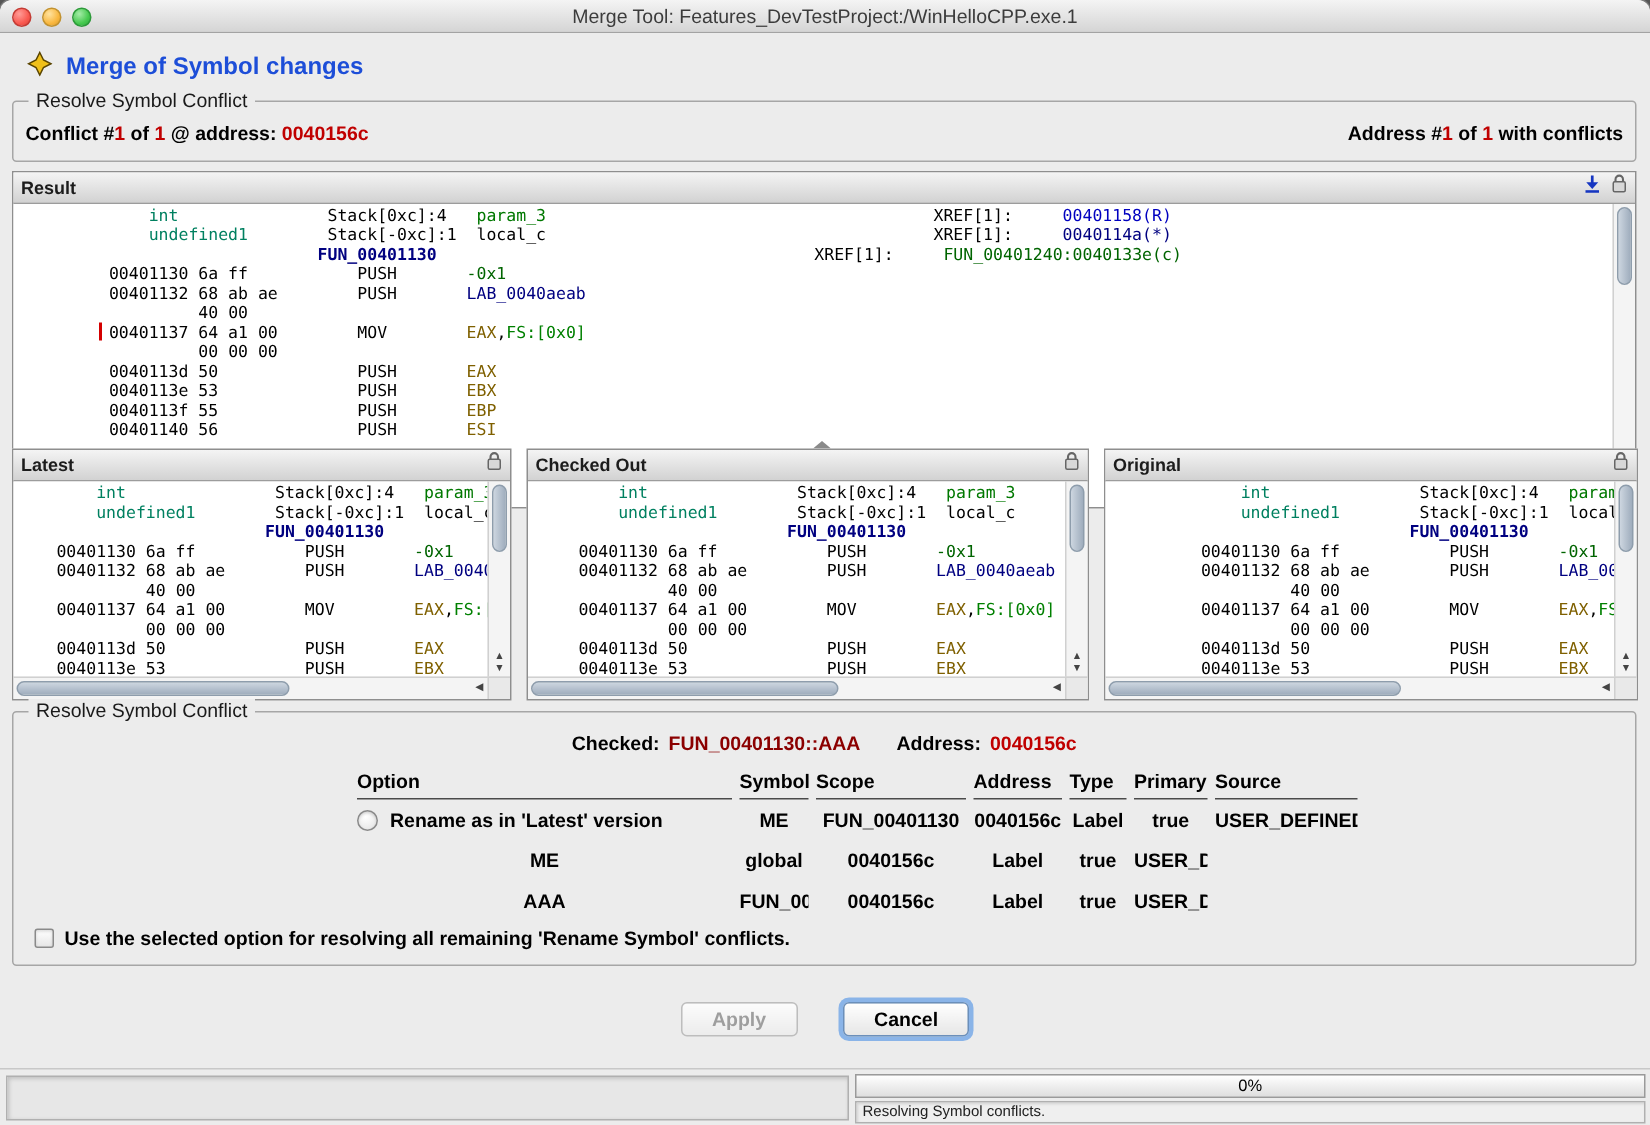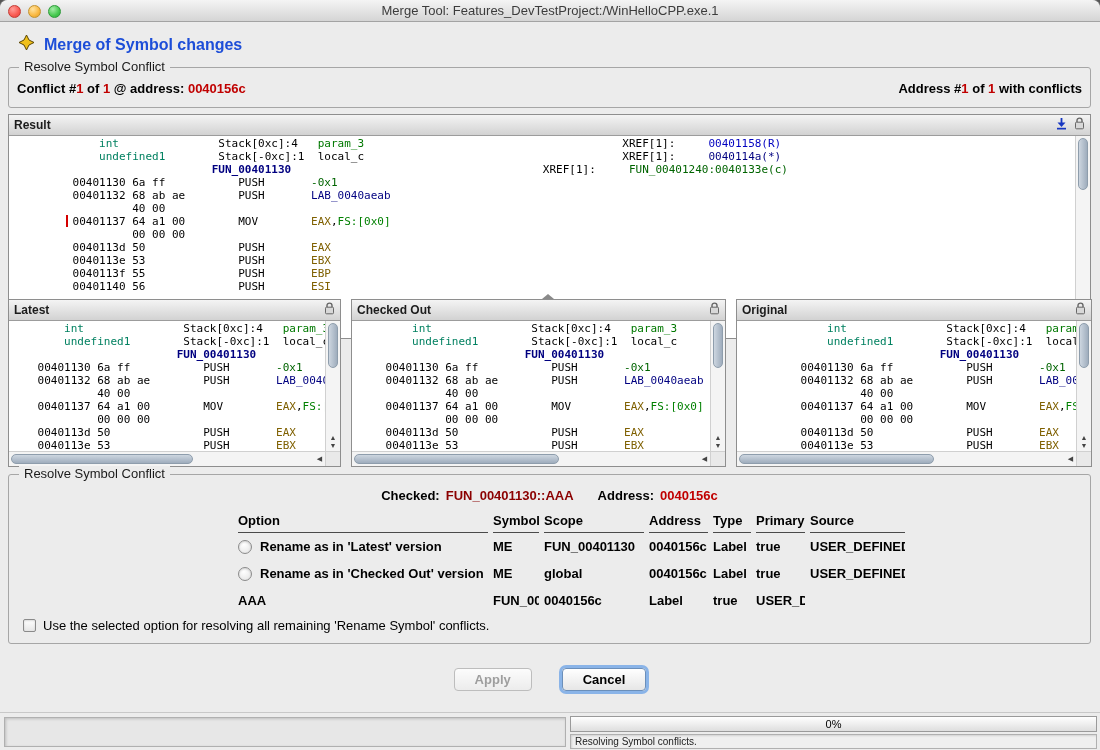--- a/index.html
+++ b/index.html
@@ -74,27 +74,27 @@
   .gb2{top:474px;left:8px;width:1083px;height:170px;}
   .symline{position:absolute;top:13px;left:0;right:0;display:flex;justify-content:center;gap:6px;
     font-size:13px;font-weight:bold;}
   .maroon{color:#8b0000;}
   .red{color:#c00000;}
   .addr-gap{margin-left:18px;}
   .ctable{position:absolute;top:38px;left:229px;font-size:13px;font-weight:bold;color:#000;}
   .thead,.trow{display:grid;grid-template-columns:250px 46px 100px 59px 38px 49px 95px;column-gap:5px;}
   .th{border-bottom:1px solid #4a4a4a;padding-bottom:2px;height:20px;}
   .trow{height:27px;align-items:center;}
-  .tcell{white-space:nowrap;overflow:hidden;}
+  .tcell{white-space:nowrap;overflow:hidden;text-align:center;}
   .opt{display:flex;align-items:center;gap:8px;}
   .opt.noradio{padding-left:22px;}
   .radio{width:14px;height:14px;border-radius:50%;border:1px solid #8a8a8a;flex:0 0 auto;
     background:radial-gradient(circle at 40% 30%,#ffffff,#e2e2e2);box-shadow:inset 0 1px 2px rgba(0,0,0,.15);}
   .checkline{position:absolute;left:14px;bottom:10px;display:flex;align-items:center;gap:7px;
-    font-size:13px;font-weight:normal;justify-content:flex-end;}
+    font-size:13px;font-weight:bold;justify-content:flex-end;}
   .checkbox{width:13px;height:13px;border:1px solid #8a8a8a;border-radius:2px;flex:0 0 auto;
     background:linear-gradient(#ffffff,#e6e6e6);box-shadow:inset 0 1px 2px rgba(0,0,0,.15);}
   
   .btnrow{position:absolute;top:668px;left:0;right:0;display:flex;justify-content:center;gap:30px;}
   .btn{height:23px;padding:0 20px;border-radius:4px;font-family:"Liberation Sans",sans-serif;
     font-size:13px;font-weight:600;border:1px solid #9c9c9c;background:linear-gradient(#ffffff,#e6e6e6);color:#000;}
   .btn.disabled{color:#9e9e9e;border-color:#bdbdbd;background:linear-gradient(#fcfcfc,#ececec);}
   .btn.focused{box-shadow:0 0 0 3px #8ab4e8;border-color:#6b8fba;}
   
   .statusbar{position:absolute;left:0;right:0;bottom:0;height:38px;border-top:1px solid #c8c8c8;}
@@ -280,24 +280,20 @@
               <span>Rename as in 'Latest' version</span>
             </div>
             <div class="tcell">ME</div>
             <div class="tcell">FUN_00401130</div>
             <div class="tcell">0040156c</div>
             <div class="tcell">Label</div>
             <div class="tcell">true</div>
             <div class="tcell">USER_DEFINED</div>
           </div>
           <div class="trow">
-            <div class="tcell opt">
-              <span class="radio"></span>
-              <span>Rename as in 'Checked Out' version</span>
-            </div>
             <div class="tcell">ME</div>
             <div class="tcell">global</div>
             <div class="tcell">0040156c</div>
             <div class="tcell">Label</div>
             <div class="tcell">true</div>
             <div class="tcell">USER_DEFINED</div>
           </div>
           <div class="trow">
             <div class="tcell">AAA</div>
             <div class="tcell">FUN_00401130</div>

